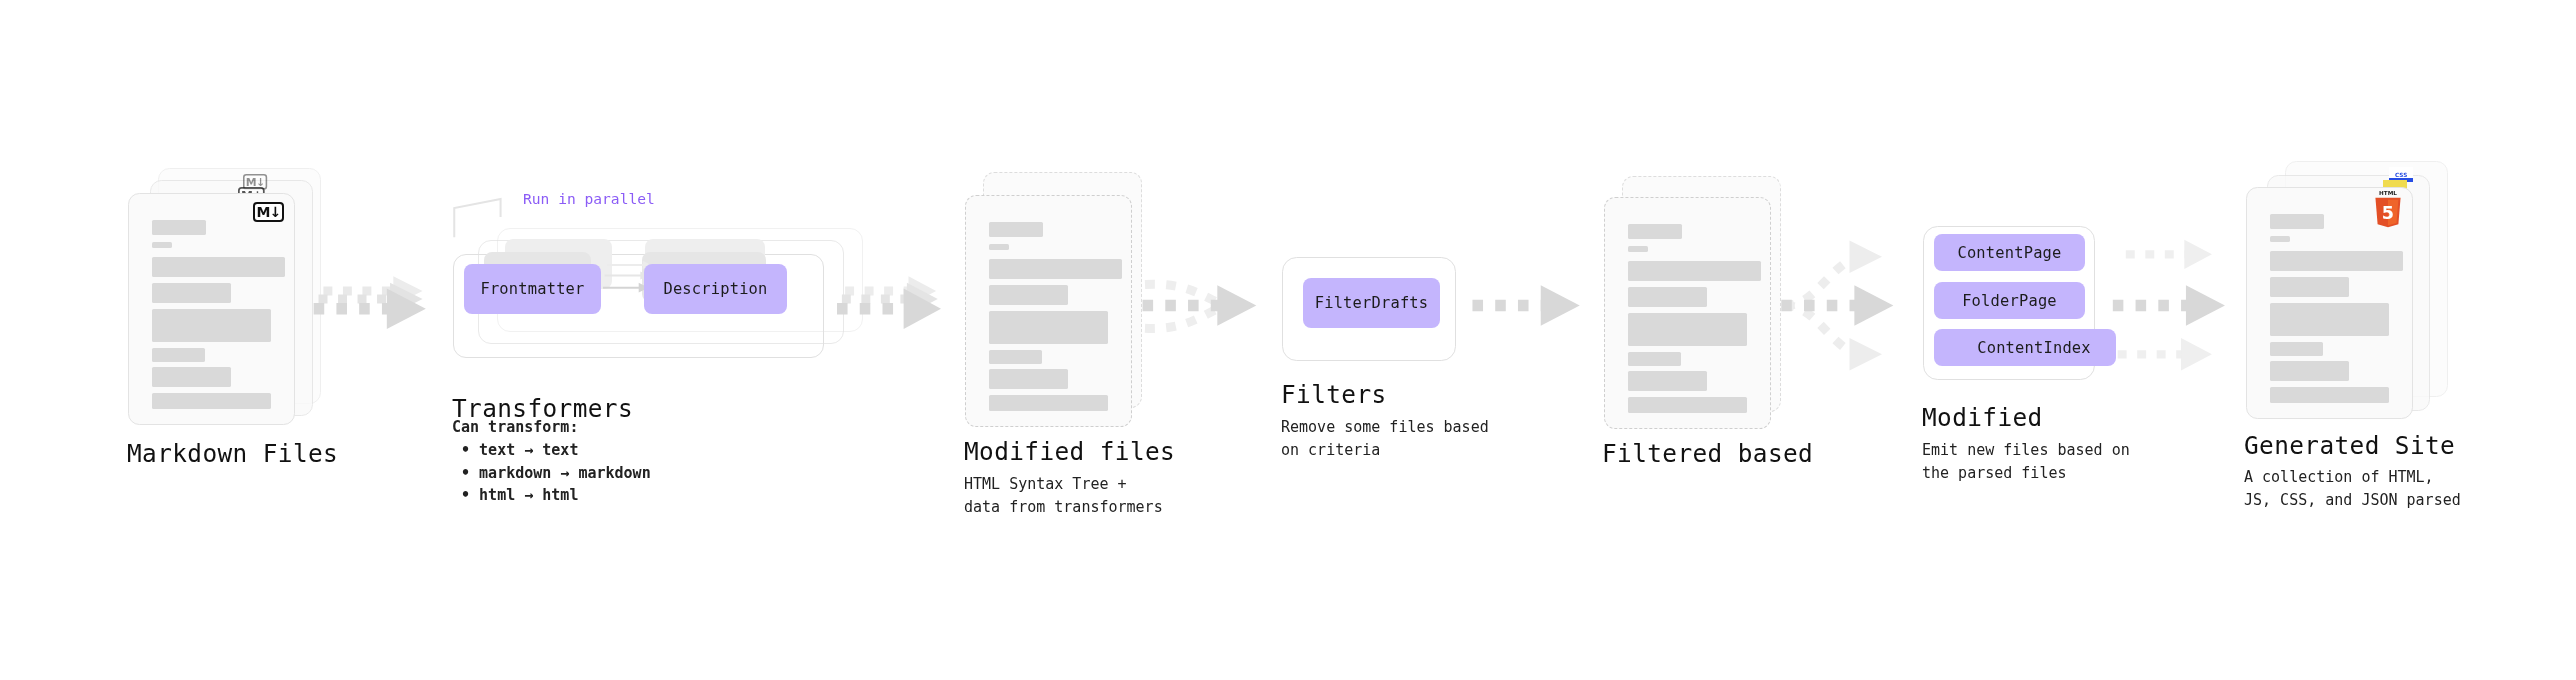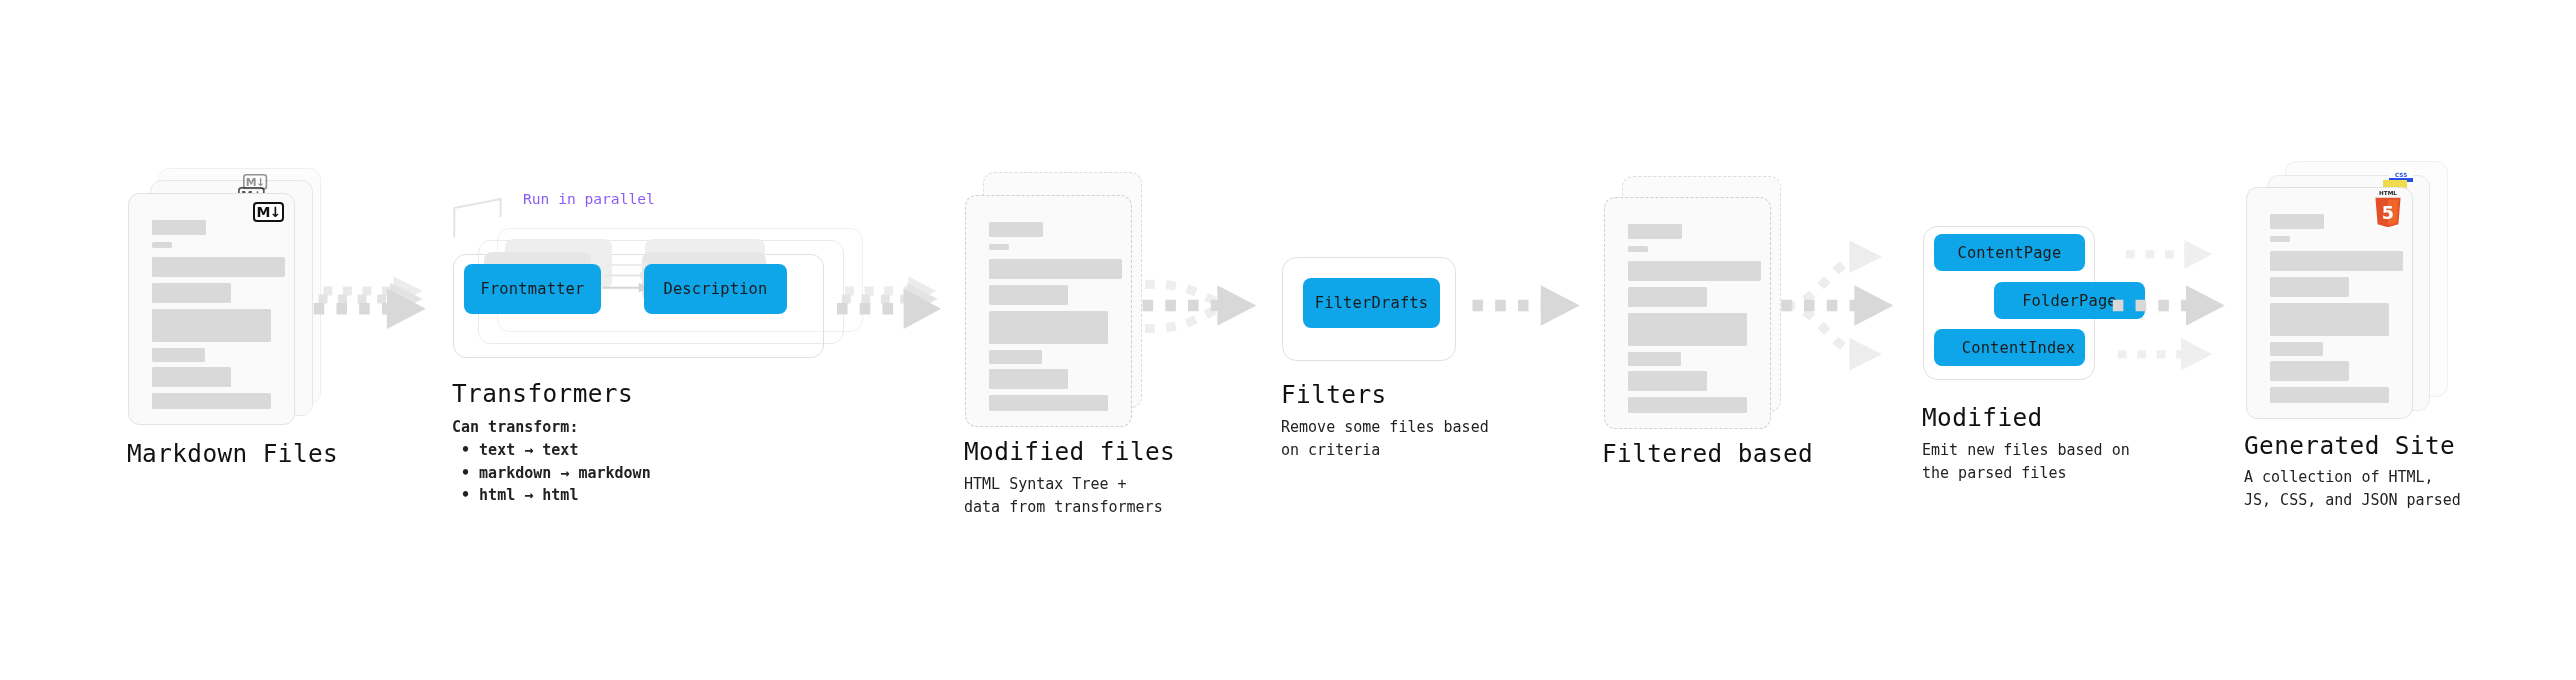--- a/index.html
+++ b/index.html
@@ -41,21 +41,21 @@
       justify-content:center;font-size:5.7px;font-weight:700;color:#264de4;
       font-family:"DejaVu Sans","Liberation Sans",sans-serif;line-height:1;}
 
   
   .groupbox{
     position:absolute;box-sizing:border-box;
     border:1.6px solid #e0e0e0;border-radius:13px;background:transparent;
   }
   .chip{
     position:absolute;box-sizing:border-box;
-    background:#0ea5e9;border-radius:8.1px;
+    background:#c4b5fd;border-radius:8.1px;
     display:flex;align-items:center;justify-content:center;
     font-size:15.4px;color:#1c1c1c;letter-spacing:0.2px;white-space:nowrap;
   }
   .chip.ghost{background:#eeeeee;}
   .chip.ghost2{background:#e6e6e6;}
 
   
   .title{
     position:absolute;font-size:24.4px;letter-spacing:0.4px;color:#111;
     white-space:nowrap;
@@ -144,21 +144,21 @@
       </g>
     </svg>
 
     <div class="chip" style="left:464px;top:264px;width:137px;height:50px;">
       <span>Frontmatter</span>
     </div>
     <div class="chip" style="left:644px;top:264px;width:143px;height:50px;">
       <span>Description</span>
     </div>
 
-    <div class="title" style="left:452px;top:379px;text-align:center;">Transformers</div>
+    <div class="title" style="left:452px;top:394px;text-align:center;">Transformers</div>
     <div class="sub" style="left:452px;top:416px;font-weight:bold;">Can transform:
  • text → text
  • markdown → markdown
  • html → html</div>
   </div>
 
   <svg class="ovl" width="2576" height="681" viewBox="0 0 3170 838">
     <g stroke="#ececec" stroke-width="11" stroke-dasharray="11 13" fill="#ececec">
       <line x1="1040" y1="358" x2="1120" y2="358"></line>
       <polygon points="1118,340 1152,358 1118,376" stroke="none"></polygon>
@@ -246,24 +246,24 @@
       <line x1="2192" y1="376" x2="2284" y2="376"></line>
       <polygon points="2282,351 2330,376 2282,401" stroke="none"></polygon>
     </g>
   </svg>
 
   <div class="node">
     <div class="groupbox" style="left:1923px;top:226px;width:172px;height:154px;border-radius:14.6px;"></div>
     <div class="chip" style="left:1934px;top:234px;width:151px;height:37px;">
       <span>ContentPage</span>
     </div>
-    <div class="chip" style="left:1994px;top:282px;width:151px;height:37px;">
+    <div class="chip" style="left:1934px;top:282px;width:151px;height:37px;">
       <span>FolderPage</span>
     </div>
-    <div class="chip" style="left:1934px;top:329px;width:151px;height:37px;padding-left:18px;">
+    <div class="chip" style="left:1934px;top:329px;width:182px;height:37px;padding-left:18px;">
       <span>ContentIndex</span>
     </div>
     <div class="title" style="left:1922px;top:403px;">Modified</div>
     <div class="sub" style="left:1922px;top:439px;">Emit new files based on
 the parsed files</div>
   </div>
 
   <svg class="ovl" width="2576" height="681" viewBox="0 0 3170 838">
     <g stroke="#efefef" stroke-width="10" stroke-dasharray="11 13" fill="#efefef">
       <line x1="2616" y1="313" x2="2690" y2="313"></line>

